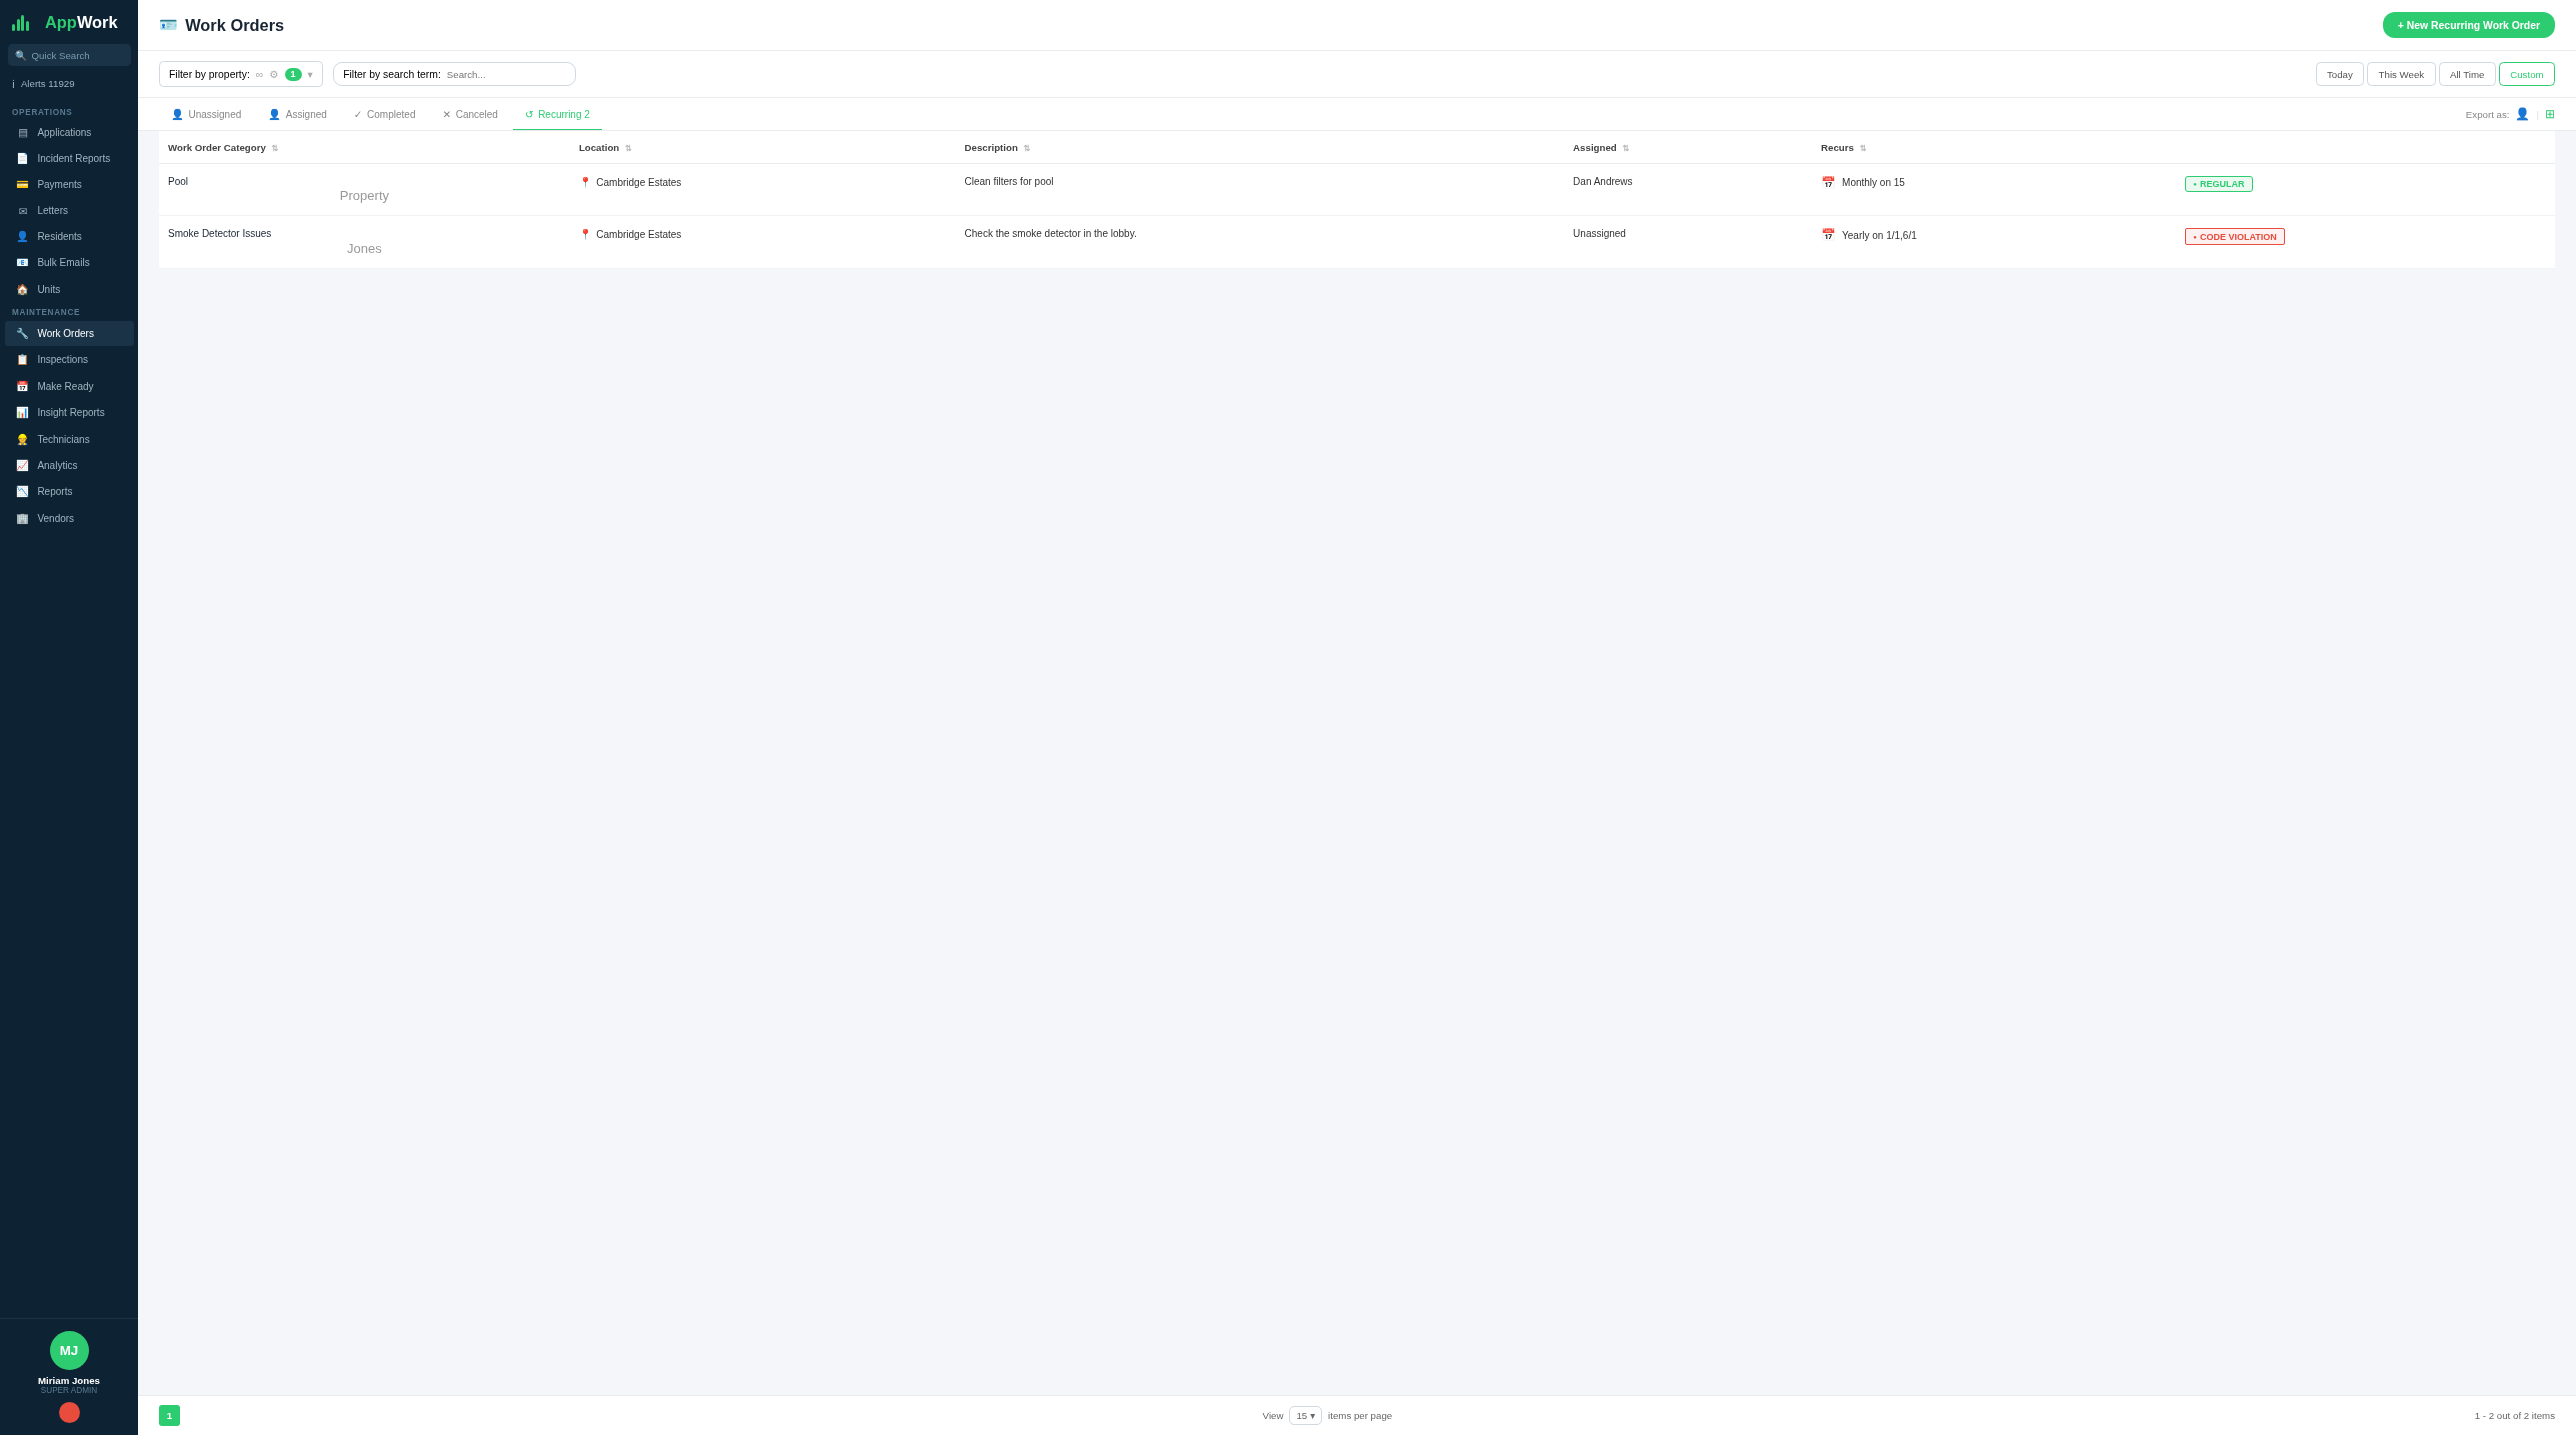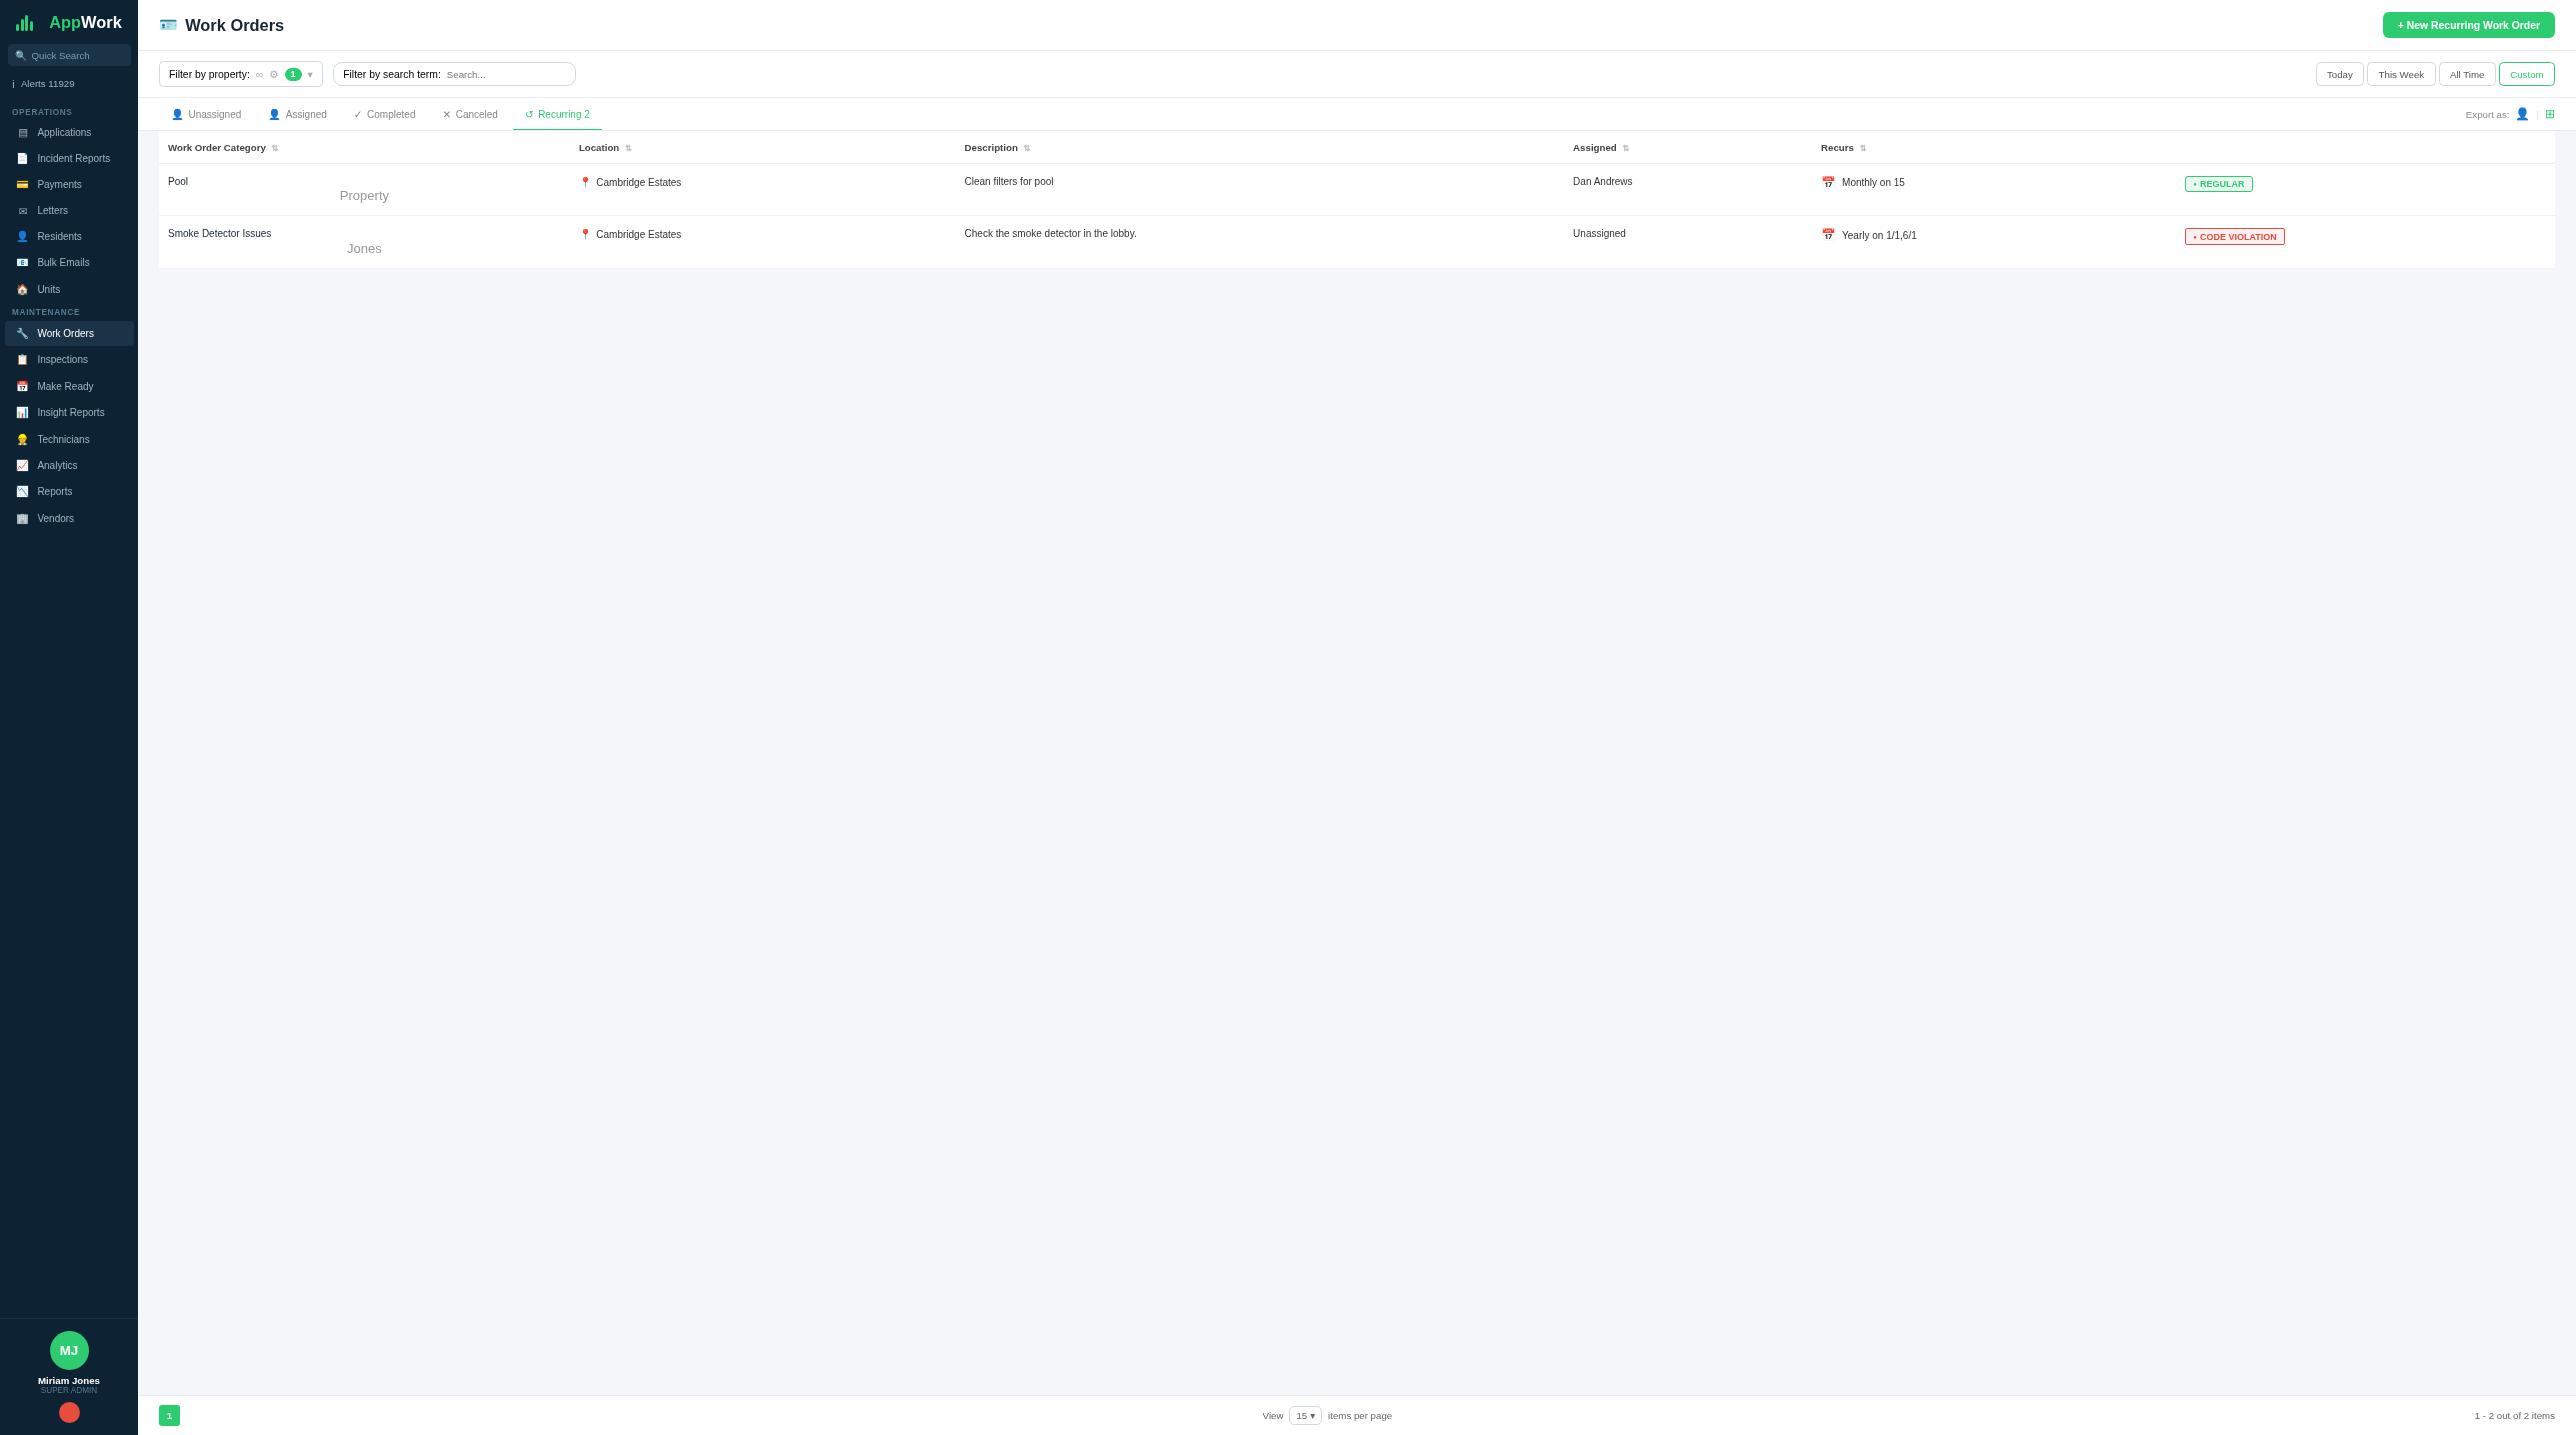--- a/index.html
+++ b/index.html
@@ -14,21 +14,20 @@
       display: flex;
       flex-direction: column;
       height: 100vh;
       overflow-y: auto;
     }
     .sidebar-logo {
       padding: 13.4px 12px 9px;
       display: flex;
       align-items: center;
       gap: 15px;
-      justify-content: center;
     }
     .logo-text { color: #fff; font-size: 16.4px; font-weight: 700; }
     .logo-text span { color: #2ecc71; }
     .logo-icon { display: flex; align-items: flex-end; gap: 1.5px; height: 16.4px; margin-right: 1.5px; }
     .logo-icon div { background: #2ecc71; border-radius: 1.5px; width: 3px; }
     .logo-icon div:nth-child(1) { height: 7.5px; }
     .logo-icon div:nth-child(2) { height: 12px; }
     .logo-icon div:nth-child(3) { height: 16.4px; }
     .logo-icon div:nth-child(4) { height: 10.4px; }
 
@@ -124,21 +123,21 @@
     }
     .page-title-area { display: flex; align-items: center; gap: 7.5px; }
     .page-title-icon { font-size: 15px; color: #555; }
     .page-title { font-size: 16.4px; font-weight: 600; color: #1a2533; }
 
     .new-btn {
       background: #2ecc71;
       color: #fff;
       border: none;
       padding: 7.5px 15px;
-      border-radius: 6px;
+      border-radius: 12px;
       font-size: 10.4px;
       font-weight: 600;
       cursor: pointer;
       white-space: nowrap;
     }
 
     
     .filters-bar {
       display: flex;
       align-items: center;

